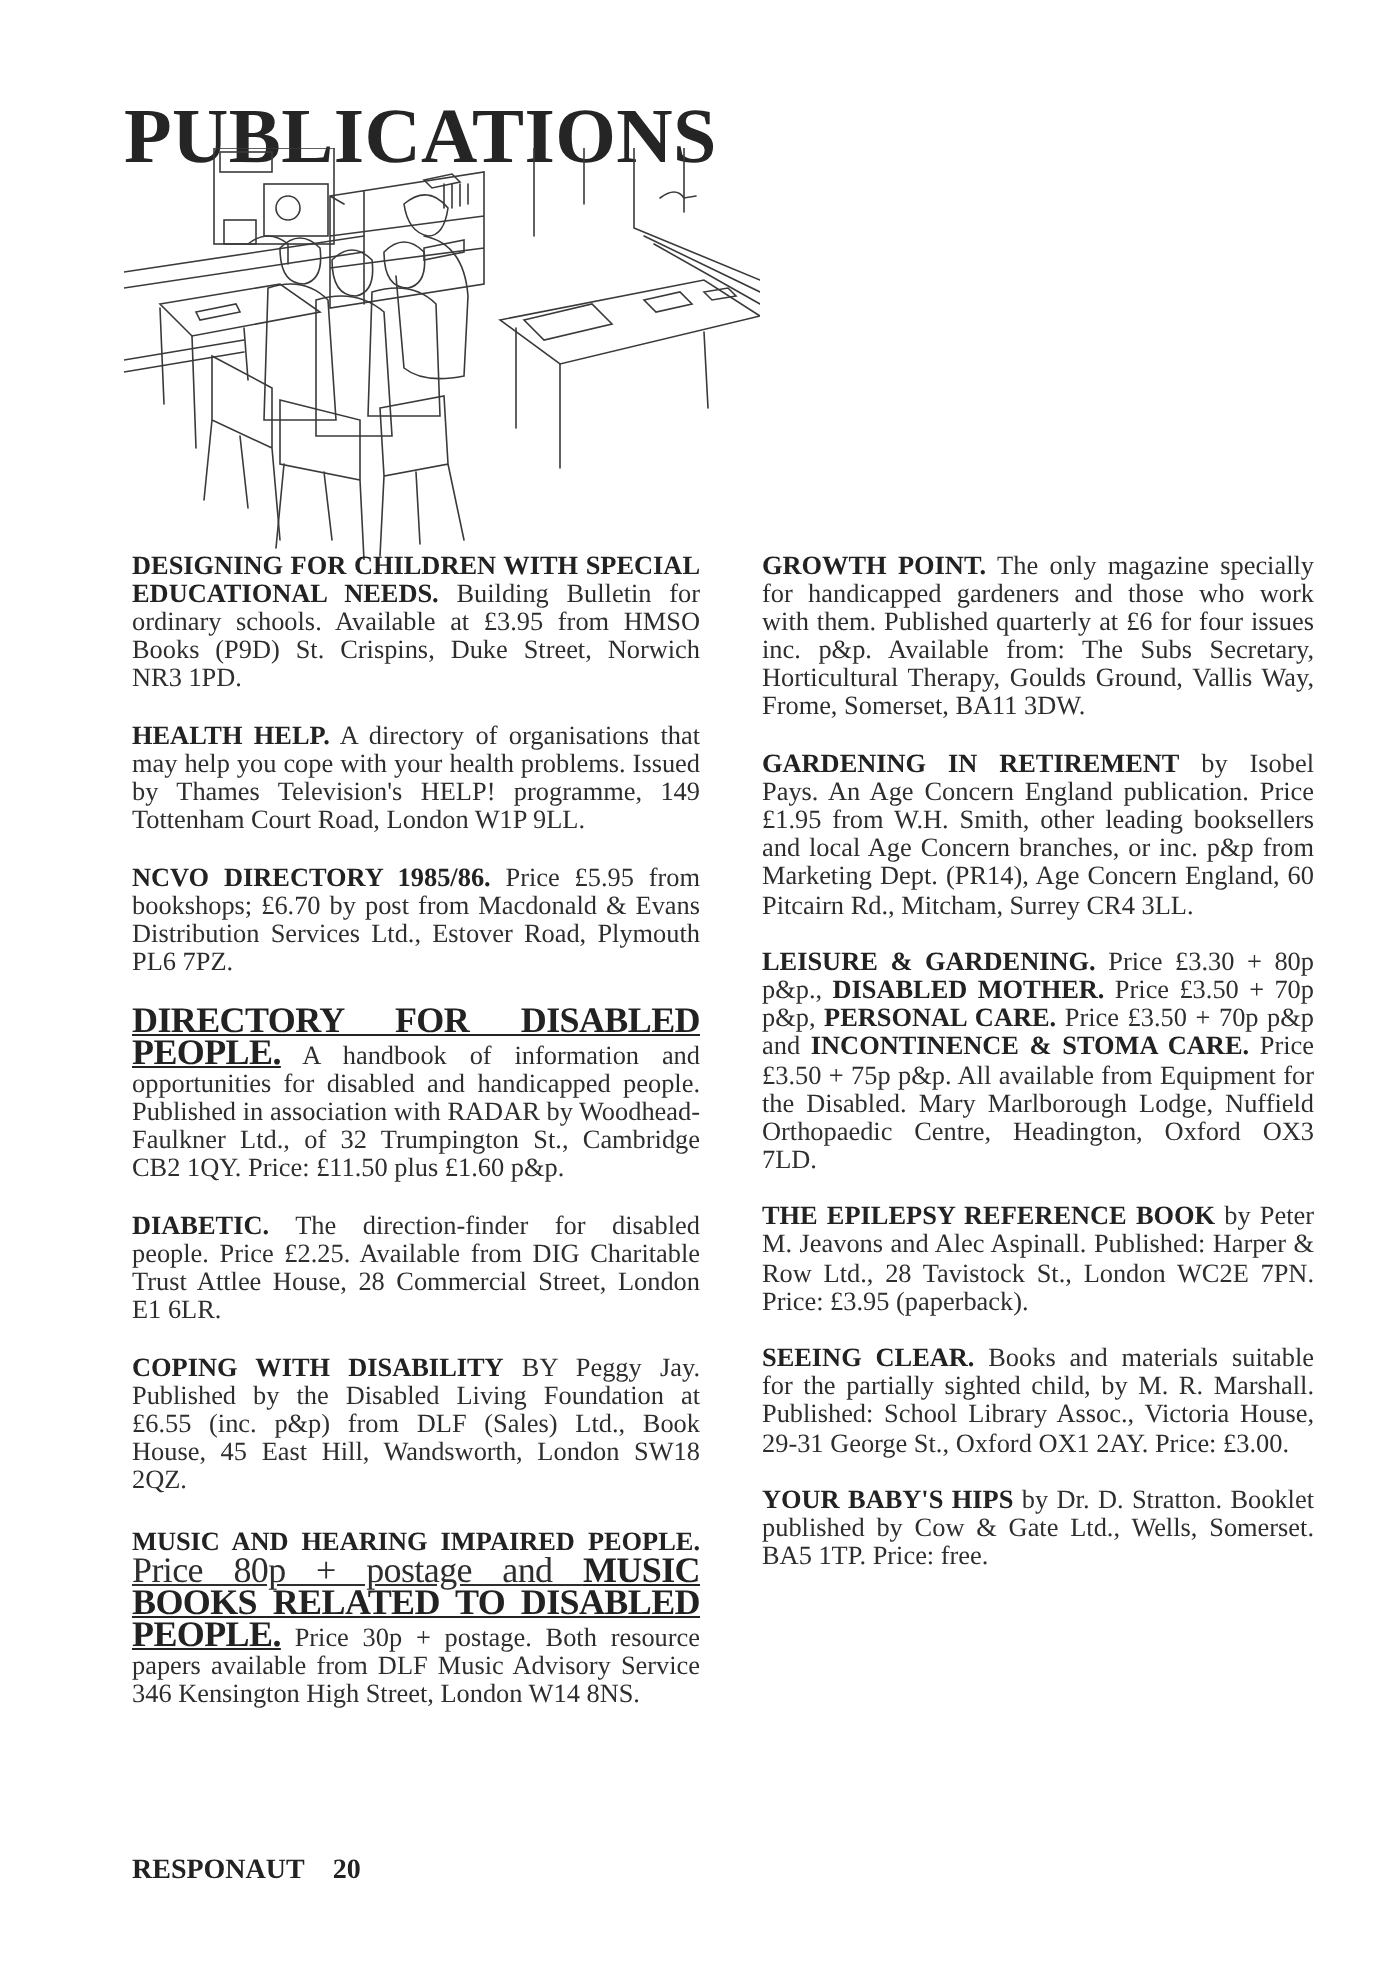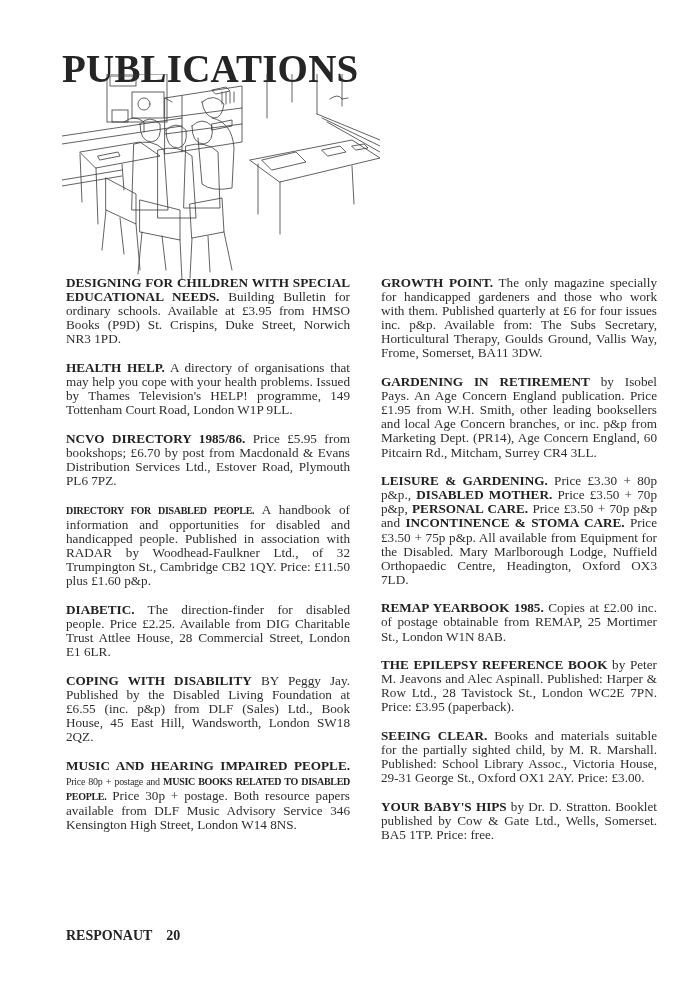--- a/index.html
+++ b/index.html
@@ -8,21 +8,21 @@
     .title { position: absolute; left: 62px; top: 49px; margin: 0;
              font-family: "Liberation Serif", serif; font-weight: bold;
              font-size: 39px; letter-spacing: 0.2px; color: #252525; line-height: 1; }
     .illus { position: absolute; left: 62px; top: 74px; width: 318px; height: 206px; }
     .col { position: absolute; top: 276px; width: 284px; }
     .col.left { left: 66px; }
     .col.right { left: 365px; width: 276px; margin-left: 16px; }
     .entry { margin: 0 0 14.5px 0; font-size: 13.2px; line-height: 14.1px;
              text-align: justify; color: #2e2e2e; }
     .entry b { font-weight: bold; color: #222; }
-    .entry .cond { font-size: 10px; letter-spacing: -0.3px; }
+    .entry .cond { font-size: 18px; letter-spacing: -0.3px; text-decoration: underline; }
     .footer { position: absolute; left: 66px; top: 928px; font-weight: bold;
               font-size: 14px; color: #222; }
     .footer span { margin-right: 14px; }
   </style>
 </head>
 <body>
 
 <h1 class="title">PUBLICATIONS</h1>
 
 <svg class="illus" viewBox="0 0 318 206" fill="none" stroke="#3a3a3a" stroke-width="0.8" stroke-linecap="round">
@@ -82,21 +82,20 @@
   <p class="entry"><b class="cond">DIRECTORY FOR DISABLED PEOPLE.</b><span> A handbook of information and opportunities for disabled and handicapped people. Published in association with RADAR by Woodhead-Faulkner Ltd., of 32 Trumpington St., Cambridge CB2 1QY. Price: £11.50 plus £1.60 p&amp;p.</span></p>
   <p class="entry"><b>DIABETIC.</b><span> The direction-finder for disabled people. Price £2.25. Available from DIG Charitable Trust Attlee House, 28 Commercial Street, London E1 6LR.</span></p>
   <p class="entry"><b>COPING WITH DISABILITY</b><span> BY Peggy Jay. Published by the Disabled Living Foundation at £6.55 (inc. p&amp;p) from DLF (Sales) Ltd., Book House, 45 East Hill, Wandsworth, London SW18 2QZ.</span></p>
   <p class="entry"><b>MUSIC AND HEARING IMPAIRED PEOPLE.</b><span class="cond"> Price 80p + postage and </span><b class="cond">MUSIC BOOKS RELATED TO DISABLED PEOPLE.</b><span> Price 30p + postage. Both resource papers available from DLF Music Advisory Service 346 Kensington High Street, London W14 8NS.</span></p>
 </div>
 
 <div class="col right">
   <p class="entry"><b>GROWTH POINT.</b><span> The only magazine specially for handicapped gardeners and those who work with them. Published quarterly at £6 for four issues inc. p&amp;p. Available from: The Subs Secretary, Horticultural Therapy, Goulds Ground, Vallis Way, Frome, Somerset, BA11 3DW.</span></p>
   <p class="entry"><b>GARDENING IN RETIREMENT</b><span> by Isobel Pays. An Age Concern England publication. Price £1.95 from W.H. Smith, other leading booksellers and local Age Concern branches, or inc. p&amp;p from Marketing Dept. (PR14), Age Concern England, 60 Pitcairn Rd., Mitcham, Surrey CR4 3LL.</span></p>
   <p class="entry"><b>LEISURE &amp; GARDENING.</b><span> Price £3.30 + 80p p&amp;p., </span><b>DISABLED MOTHER.</b><span> Price £3.50 + 70p p&amp;p, </span><b>PERSONAL CARE.</b><span> Price £3.50 + 70p p&amp;p and </span><b>INCONTINENCE &amp; STOMA CARE.</b><span> Price £3.50 + 75p p&amp;p. All available from Equipment for the Disabled. Mary Marlborough Lodge, Nuffield Orthopaedic Centre, Headington, Oxford OX3 7LD.</span></p>
-  <p class="entry"><b>REMAP YEARBOOK 1985.</b><span> Copies at £2.00 inc. of postage obtainable from REMAP, 25 Mortimer St., London W1N 8AB.</span></p>
   <p class="entry"><b>THE EPILEPSY REFERENCE BOOK</b><span> by Peter M. Jeavons and Alec Aspinall. Published: Harper &amp; Row Ltd., 28 Tavistock St., London WC2E 7PN. Price: £3.95 (paperback).</span></p>
   <p class="entry"><b>SEEING CLEAR.</b><span> Books and materials suitable for the partially sighted child, by M. R. Marshall. Published: School Library Assoc., Victoria House, 29-31 George St., Oxford OX1 2AY. Price: £3.00.</span></p>
   <p class="entry"><b>YOUR BABY'S HIPS</b><span> by Dr. D. Stratton. Booklet published by Cow &amp; Gate Ltd., Wells, Somerset. BA5 1TP. Price: free.</span></p>
 </div>
 
 <div class="footer">
   <span>RESPONAUT</span><span>20</span>
 </div>
 
 </body></html>

